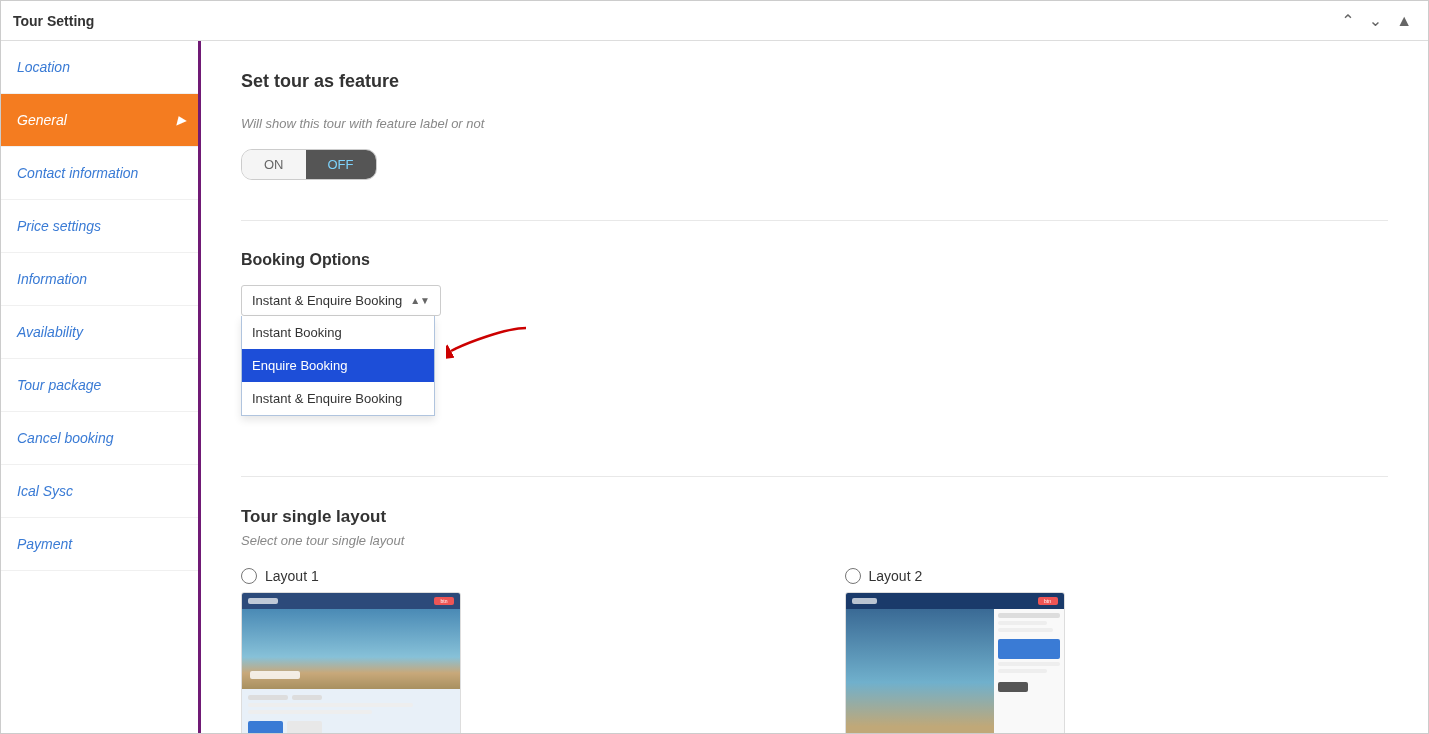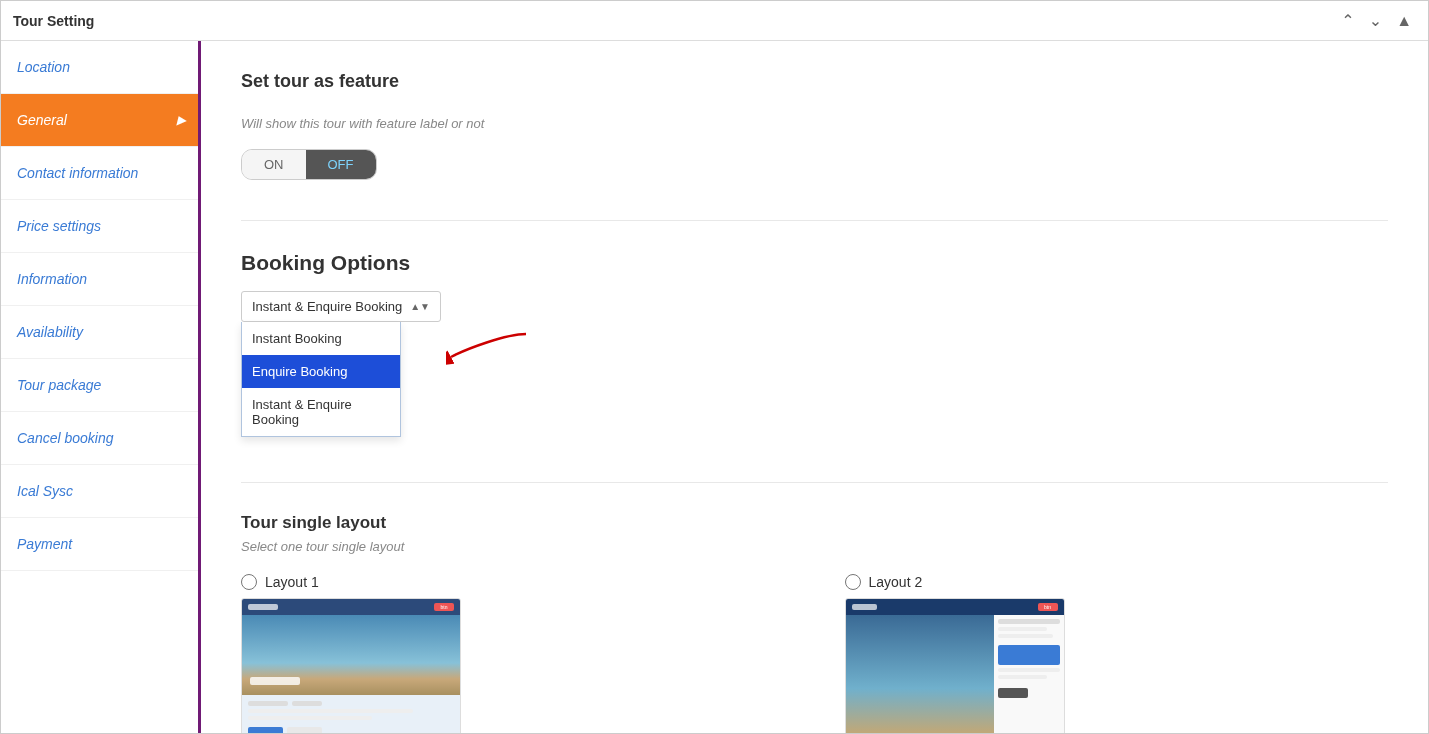--- a/index.html
+++ b/index.html
@@ -28,21 +28,21 @@
     .section-title { font-size: 18px; font-weight: 600; color: #333; margin-bottom: 6px; }
     .section-desc { font-size: 13px; color: #888; margin-bottom: 18px; font-style: italic; margin-top: 24px; }
     .section-divider { border: none; border-top: 1px solid #e8e8e8; margin: 30px 0; }
 
     
     .toggle-group { display: flex; border: 1px solid #ccc; border-radius: 11px; overflow: hidden; width: fit-content; }
     .toggle-btn { padding: 7px 22px; background: #f5f5f5; border: none; cursor: pointer; font-size: 13px; font-weight: 500; color: #666; }
     .toggle-btn.active { background: #555; color: #7dd3fc; }
 
     
-    .booking-section-title { font-size: 21px; font-weight: 600; color: #333; margin-bottom: 16px; }
+    .booking-section-title { font-size: 16px; font-weight: 600; color: #333; margin-bottom: 16px; }
 
     
     .dropdown-wrapper { position: relative; width: 200px; }
 
     
     .dropdown-menu { position: absolute; top: 100%; left: 0; width: 200px; background: #fff; border: 1px solid #b0c4de; border-top: none; z-index: 100; box-shadow: 0 4px 8px rgba(0,0,0,0.1); }
     .dropdown-option { padding: 9px 10px; font-size: 13px; color: #333; cursor: pointer; }
     .dropdown-option.selected { background: #1d4ed8; color: #fff; }
 
     
@@ -124,21 +124,21 @@
 
         <div style="position: relative; display: inline-block;">
           <div class="dropdown-wrapper">
             <div style="display:flex; align-items:center; border:1px solid #ccc; border-radius:3px; padding: 7px 10px; background:#fff; cursor:pointer; font-size:13px; color:#333; width:200px;">
               <span style="flex:1;">Instant &amp; Enquire Booking</span>
               <span style="font-size:10px; color:#666; margin-left:4px;">▲▼</span>
             </div>
           </div>
 
           
-          <div class="dropdown-menu" style="width:160px;">
+          <div class="dropdown-menu" style="width:194px;">
             <div class="dropdown-option">Instant Booking</div>
             <div class="dropdown-option selected">Enquire Booking</div>
             <div class="dropdown-option">Instant &amp; Enquire Booking</div>
           </div>
 
           
           <div style="position:absolute; left:205px; top:38px; z-index:200;">
             <svg width="90" height="50" viewBox="0 0 90 50">
               <defs>
                 <marker id="arrowhead" markerWidth="8" markerHeight="6" refX="0" refY="3" orient="auto">

